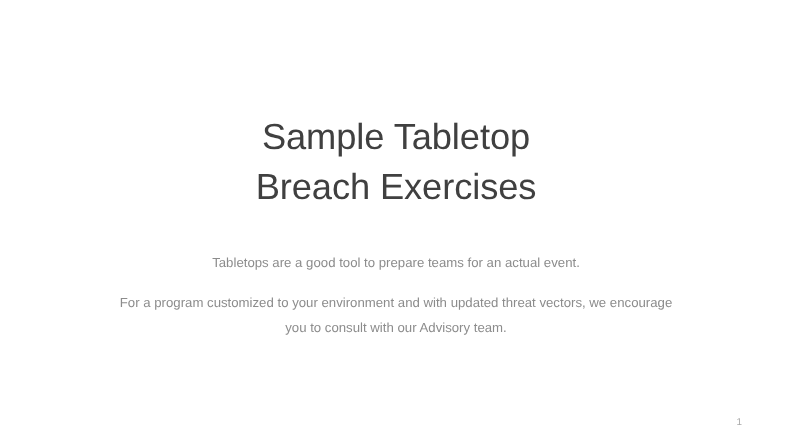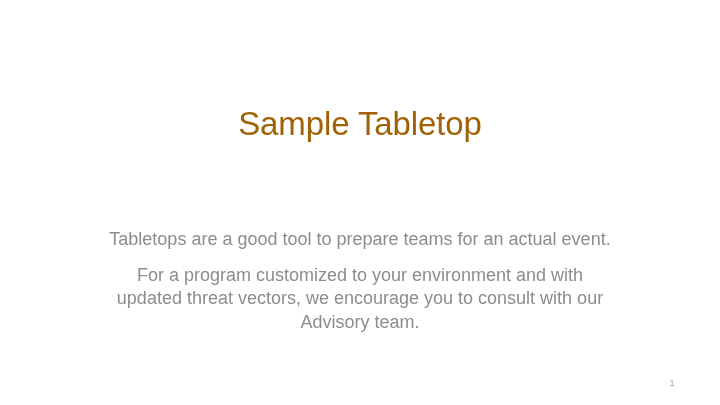--- a/index.html
+++ b/index.html
@@ -23,41 +23,41 @@
   
   #title-block {
     position: absolute;
     left: 0;
     top: 101px;
     width: 720px;
     text-align: center;
   }
   .title-line {
     display: block;
-    color: #a16207;
+    color: #404040;
     font-family: "Liberation Sans", sans-serif;
     font-size: 33px;
     font-weight: 400;
     line-height: 46px;
     letter-spacing: -0.1px;
     white-space: nowrap;
   }
 
   
   #body-block {
     position: absolute;
     left: 108px;
     top: 228px;
     width: 504px;
     text-align: center;
   }
   .body-para {
     color: #8c8c8c;
     font-family: "Liberation Sans", sans-serif;
-    font-size: 18px;
+    font-size: 12px;
     font-weight: 400;
     line-height: 23.5px;
     margin: 0;
   }
   #body-para-2 {
     margin-top: 12px;
   }
 
   
   #page-number {
@@ -72,20 +72,21 @@
     line-height: 12px;
   }
 </style>
 </head>
 <body>
 
 <div id="slide">
 
   <div id="title-block">
     <span class="title-line">Sample Tabletop</span>
+    <span class="title-line">Breach Exercises</span>
   </div>
 
   <div id="body-block">
     <p class="body-para" id="body-para-1">Tabletops are a good tool to prepare teams for an actual event.</p>
     <p class="body-para" id="body-para-2">For a program customized to your environment and with updated threat vectors, we encourage you to consult with our Advisory team.</p>
   </div>
 
   <div id="page-number">1</div>
 
 </div>

